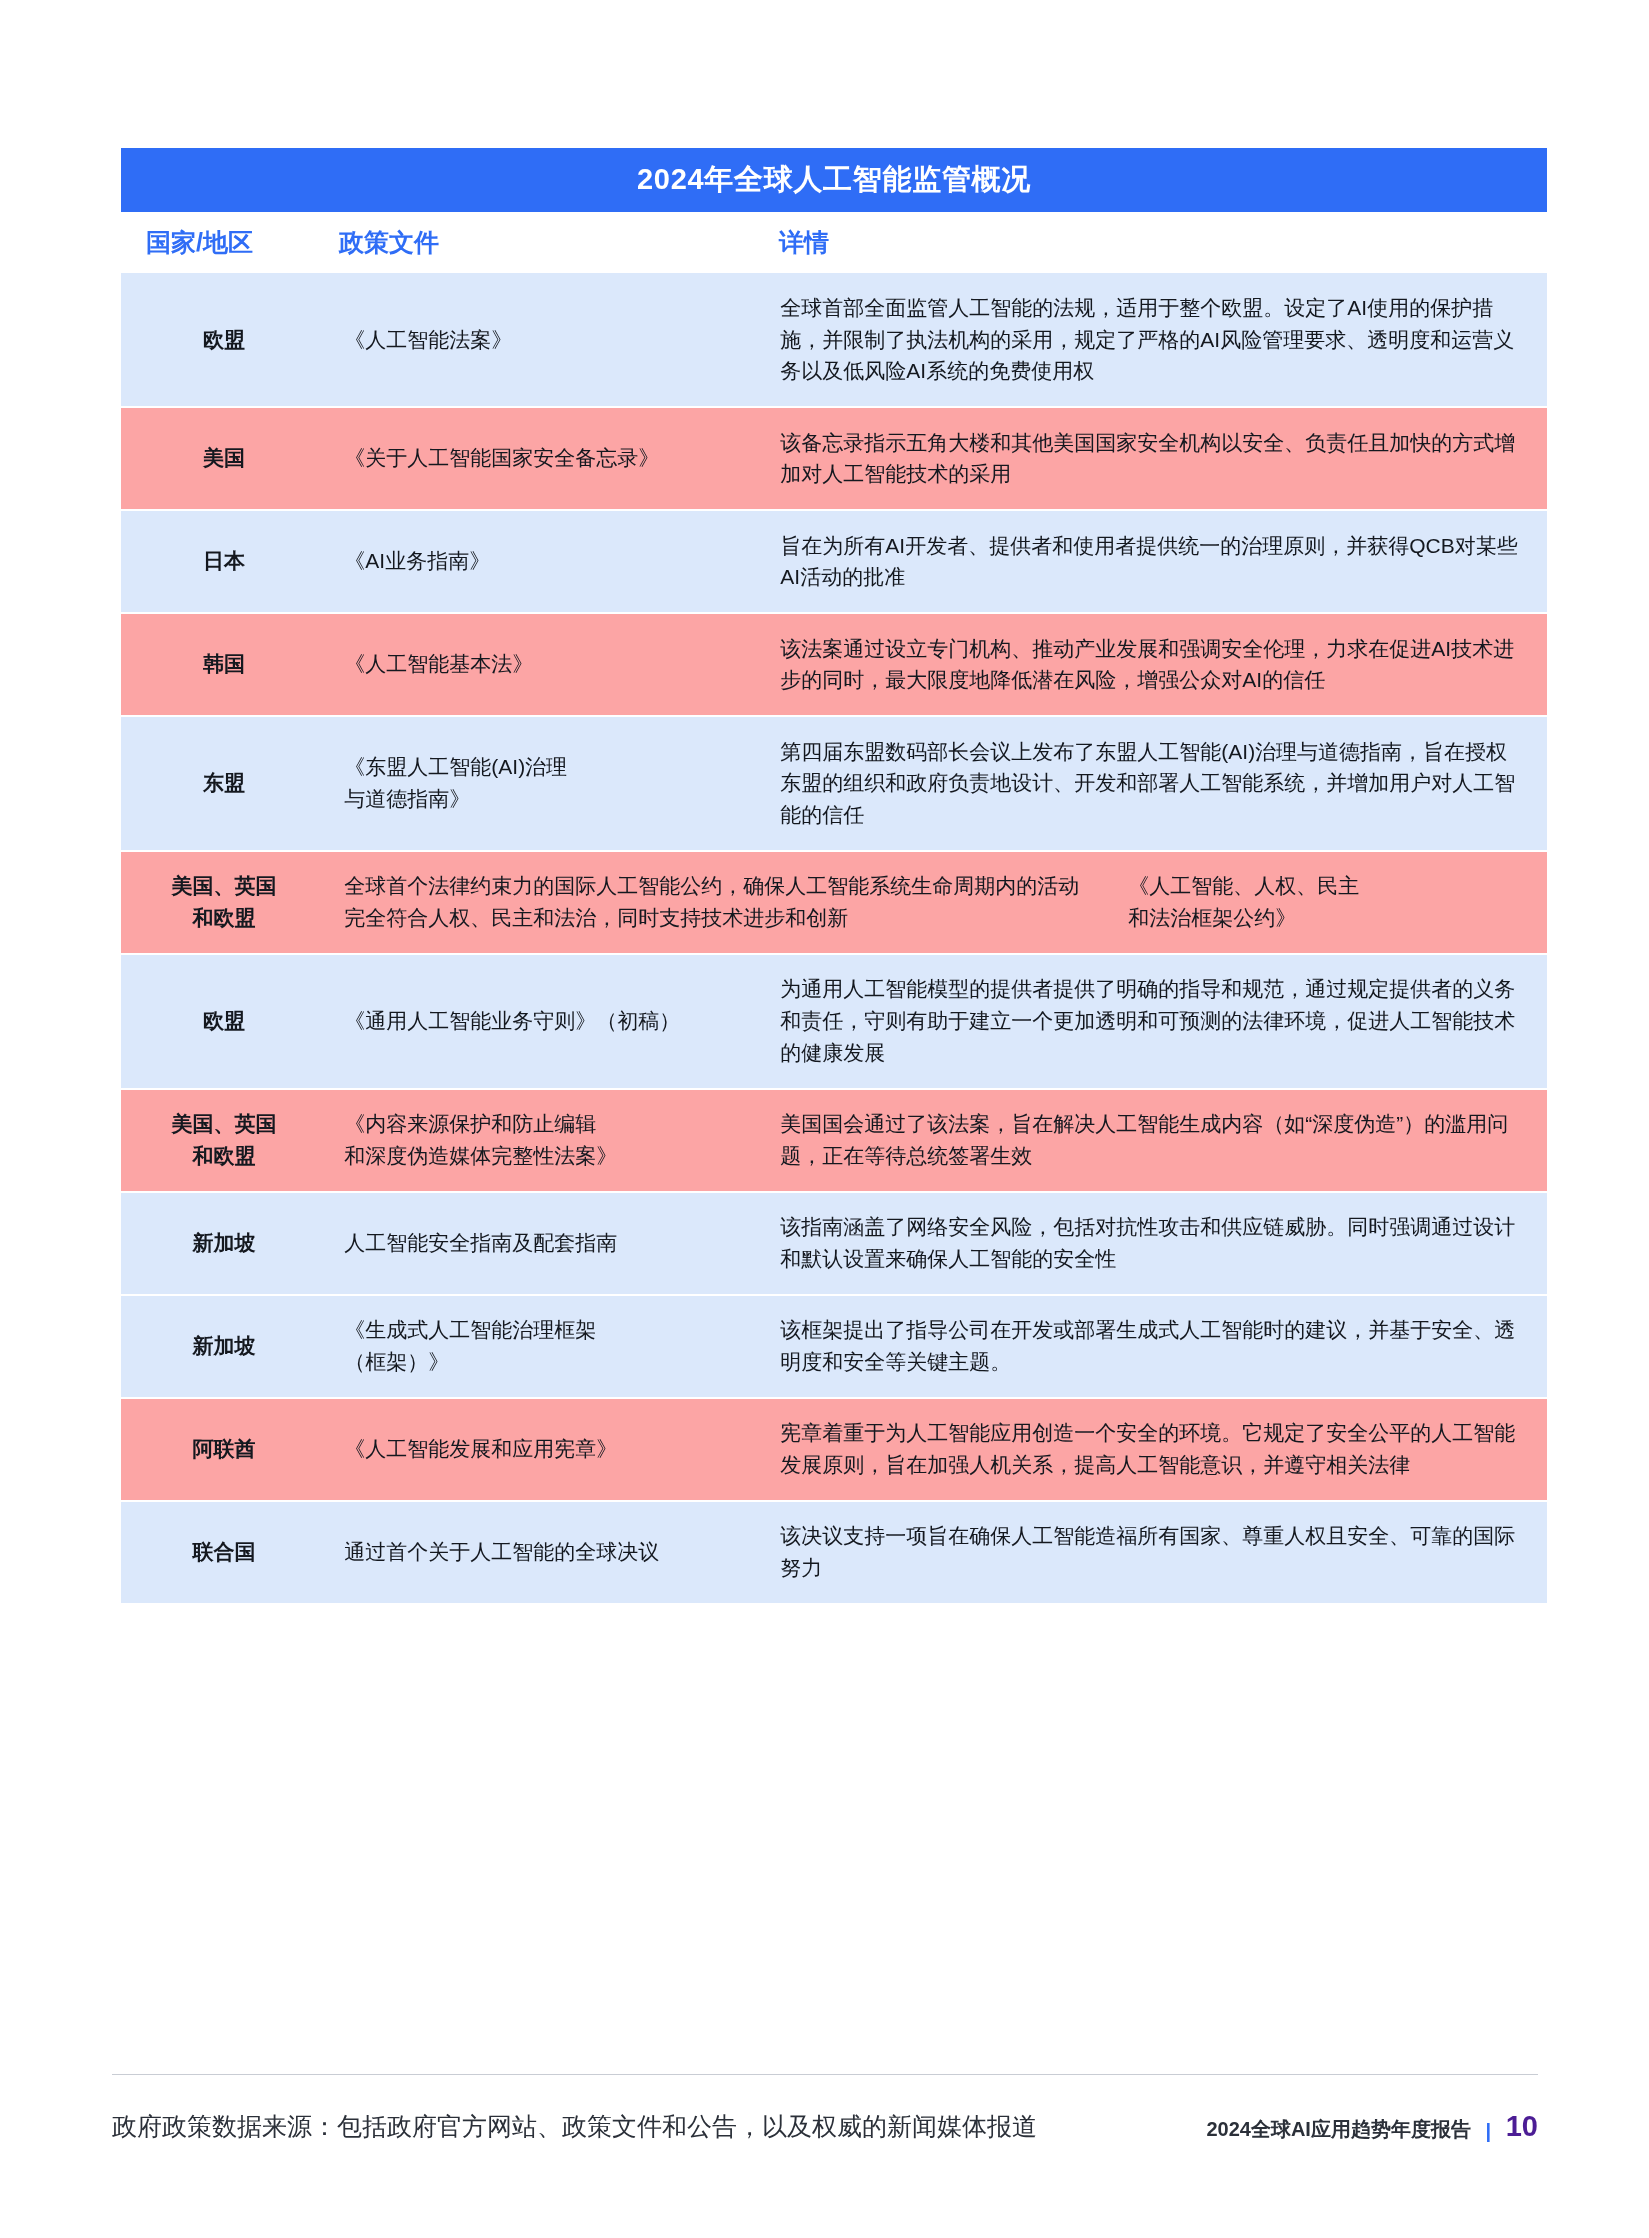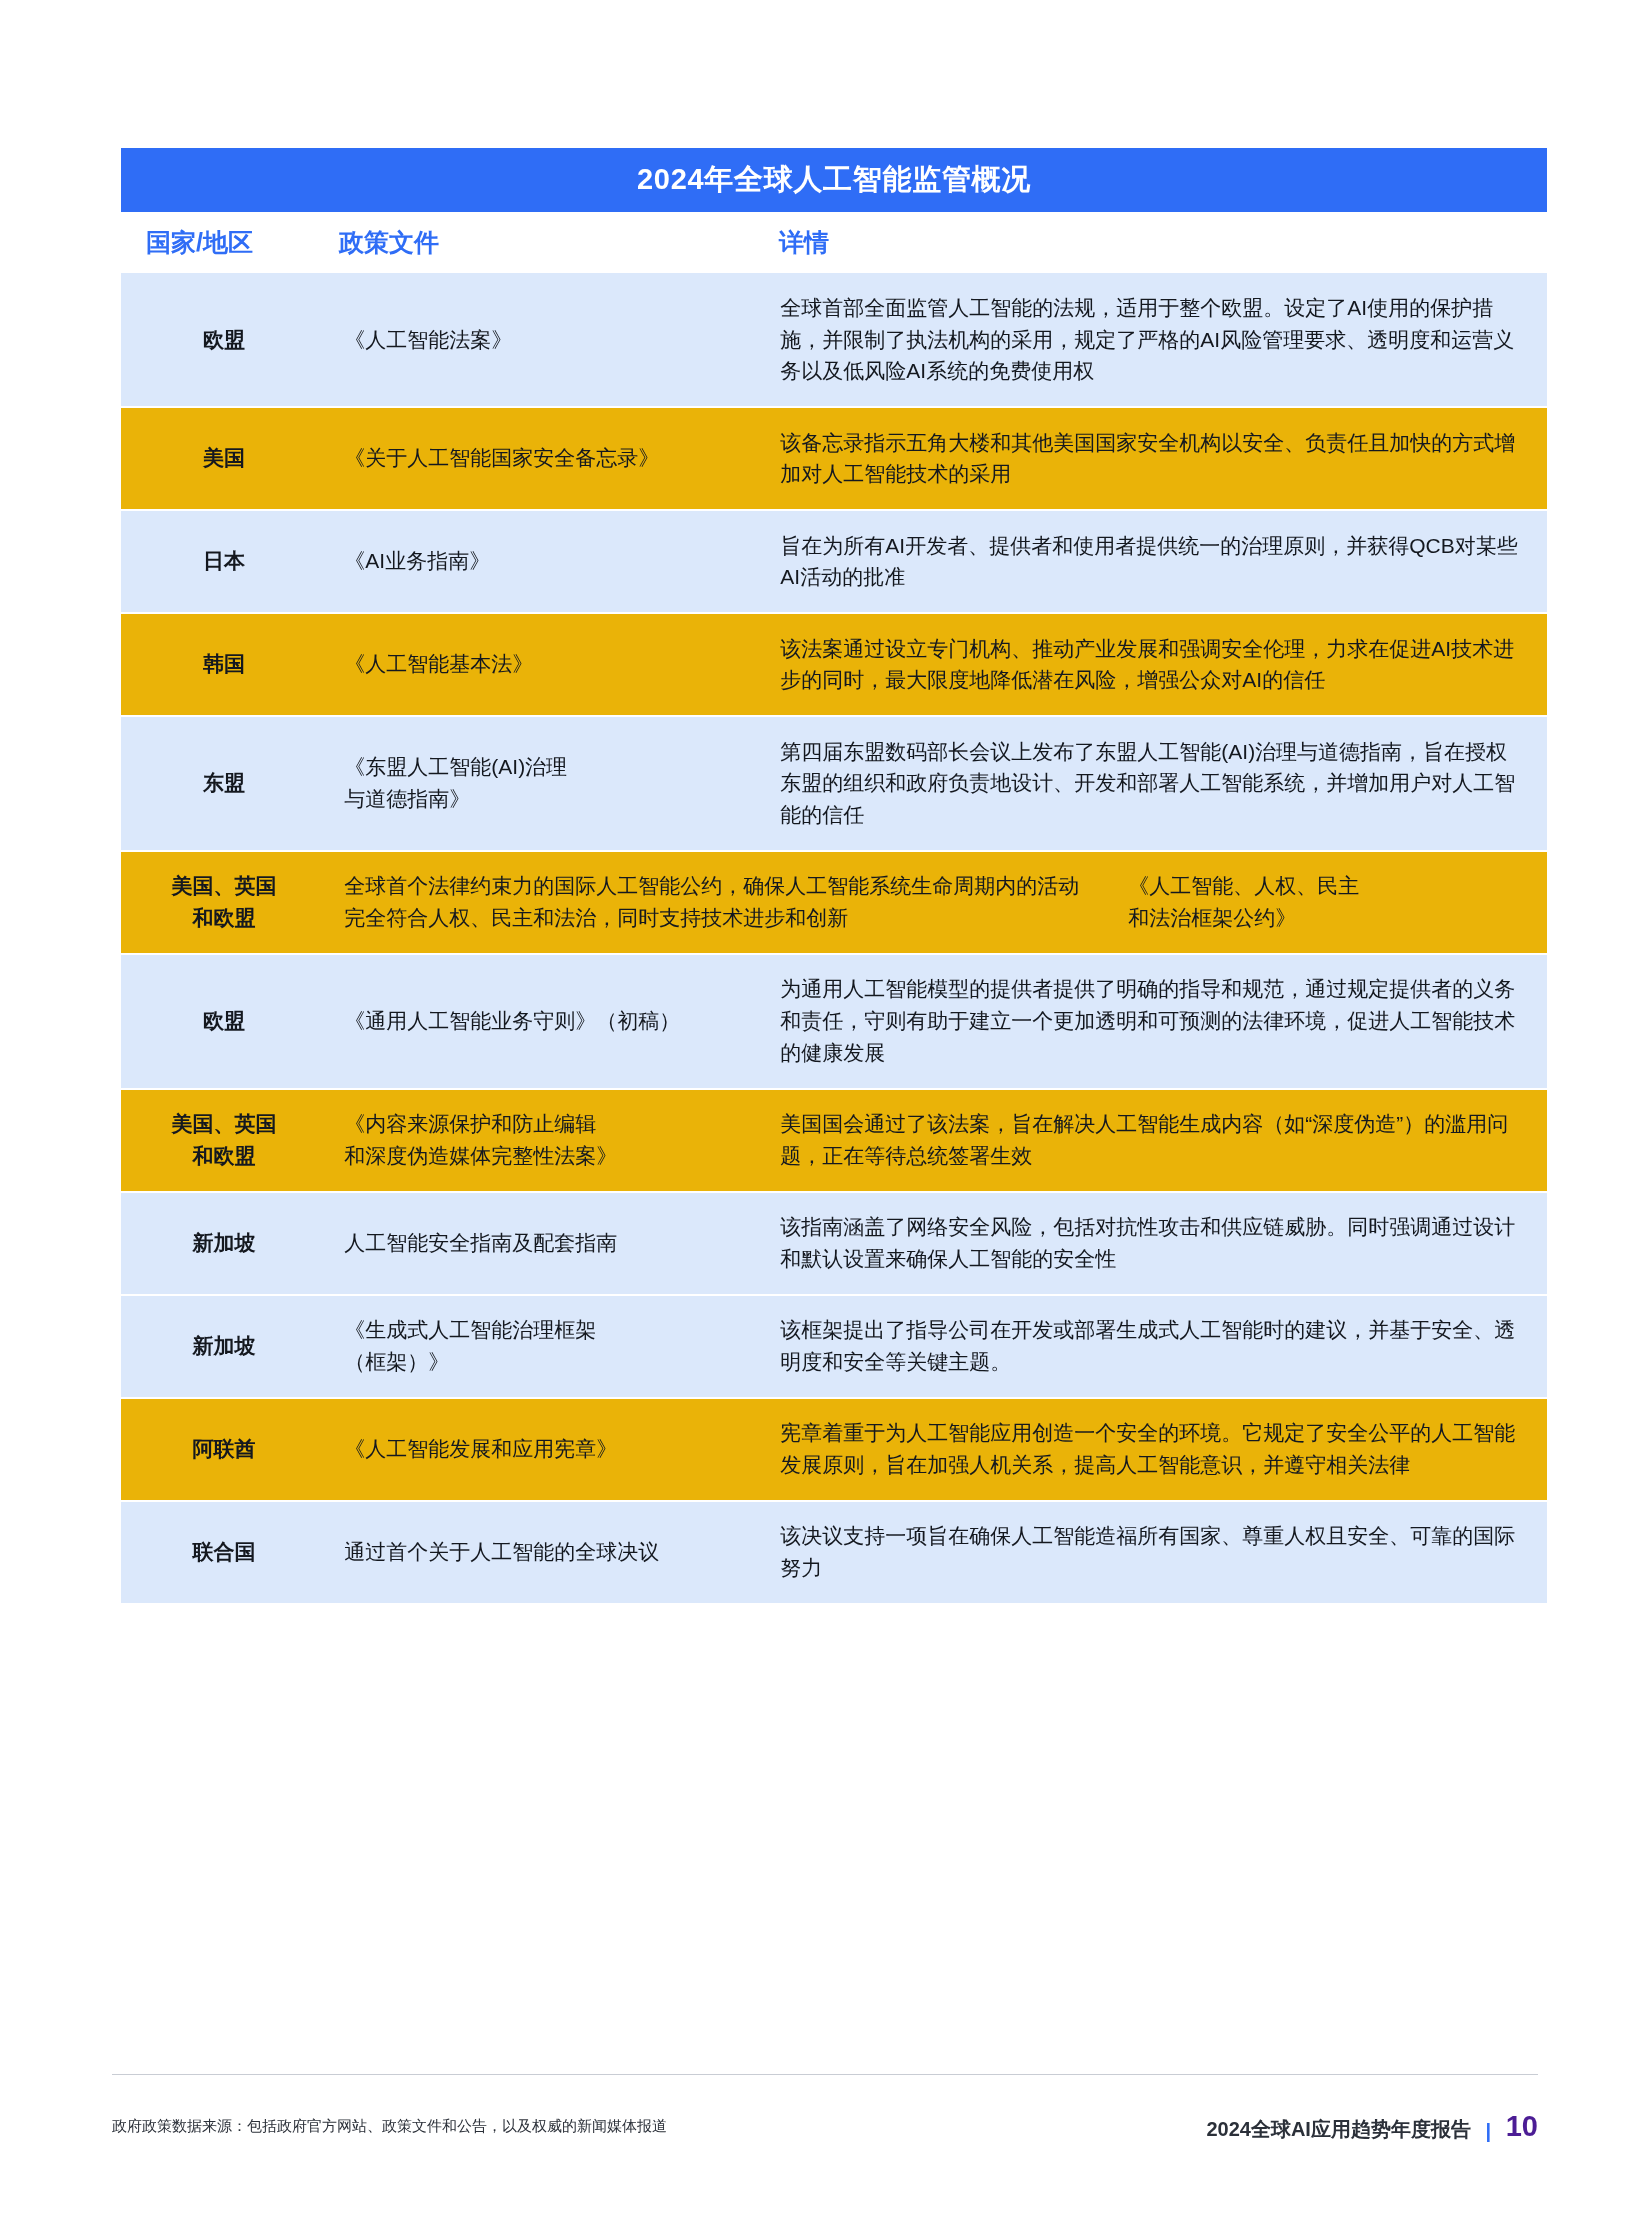--- a/index.html
+++ b/index.html
@@ -59,21 +59,21 @@
   .col-head .c3 { flex: 1; padding-left: 16px; }
 
   
   .tbl { width: 100%; }
   .row {
     display: flex;
     align-items: stretch;
     border-bottom: 2px solid #ffffff;
   }
   .row.alt { background: #dbe8fb; }
-  .row.plain { background: #eab308; }
+  .row.plain { background: #fca5a5; }
 
   .cell {
     padding: 18.6px 13.3px;
     font-size: 21px;
     line-height: 1.52;
   }
   .cell.country {
     width: 206px;
     font-weight: bold;
     text-align: center;
@@ -112,21 +112,21 @@
     position: absolute;
     left: 112px;
     top: 2110px;
     width: 1426px;
     display: flex;
     align-items: center;
     justify-content: space-between;
     font-size: 19px;
     color: #2b3039;
   }
-  .footer .src { font-size: 15px; }
+  .footer .src { font-size: 25px; }
   .footer .right {
     display: flex;
     align-items: flex-end;
     gap: 14.6px;
     font-weight: bold;
     font-size: 20px;
     margin-left: 29px;
   }
   .footer .sep { color: #2f6df6; font-weight: bold; }
   .footer .pageno { font-size: 29px; font-weight: bold; color: #4c1d95; }

